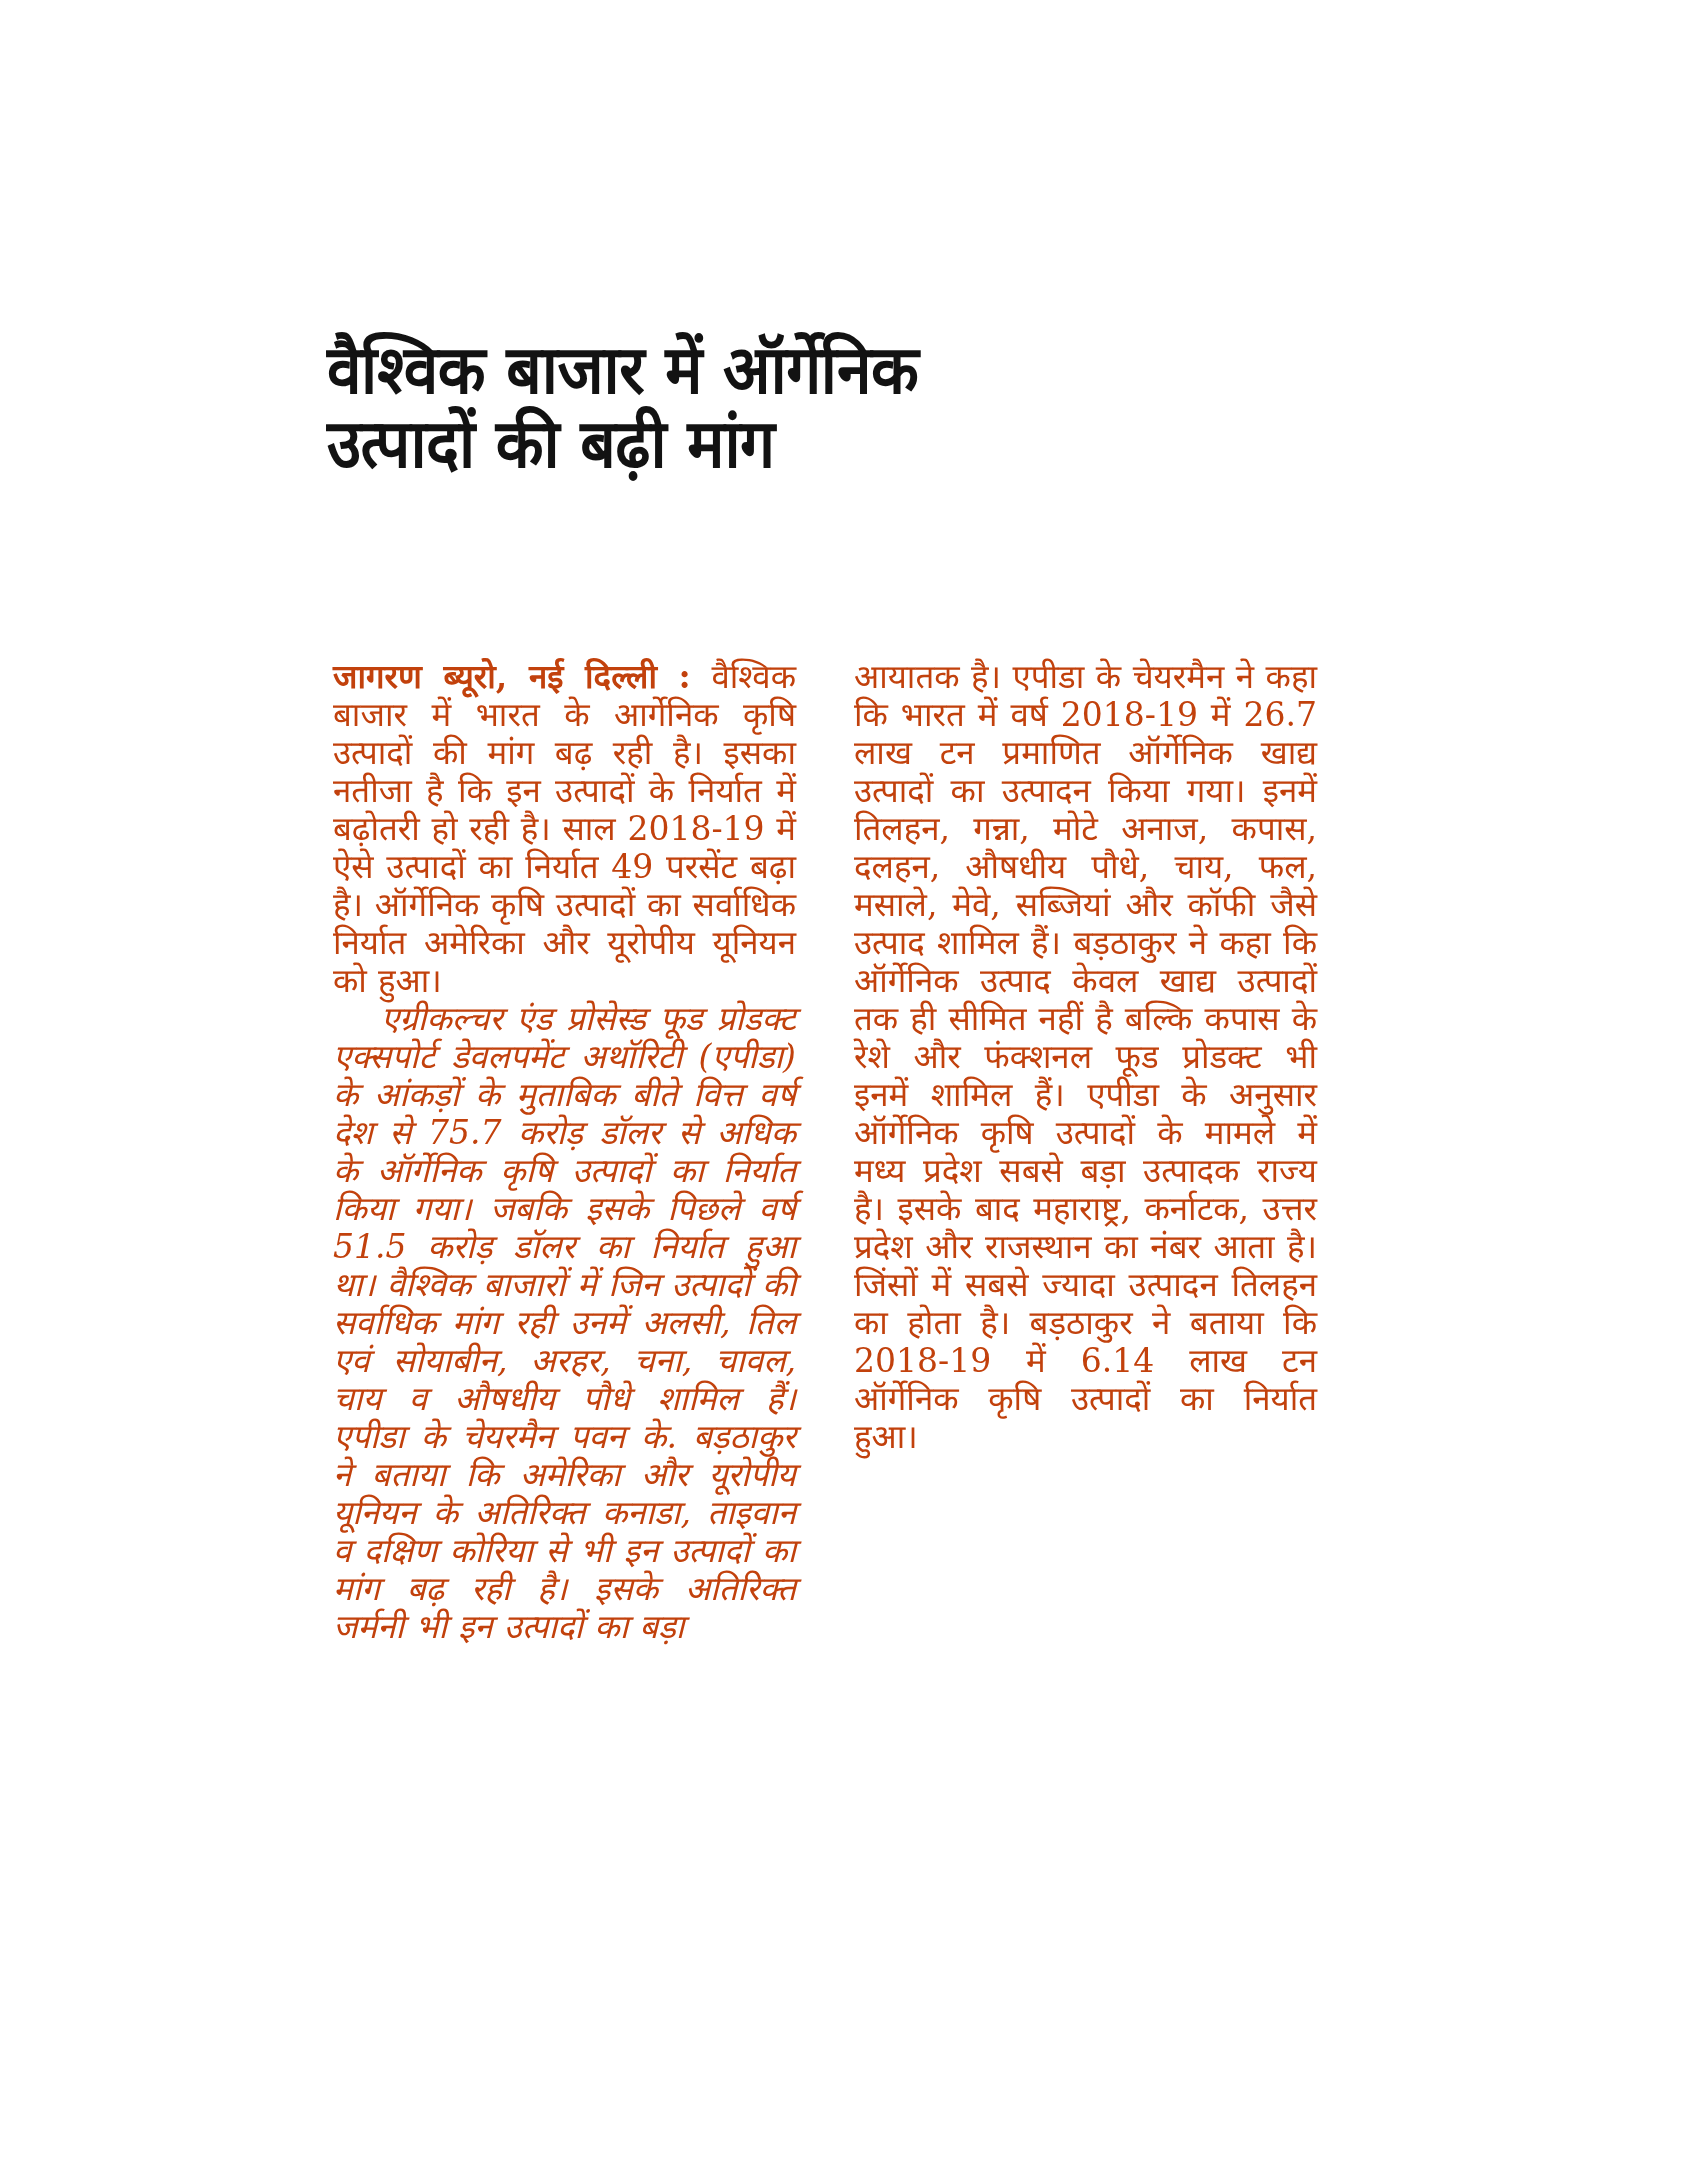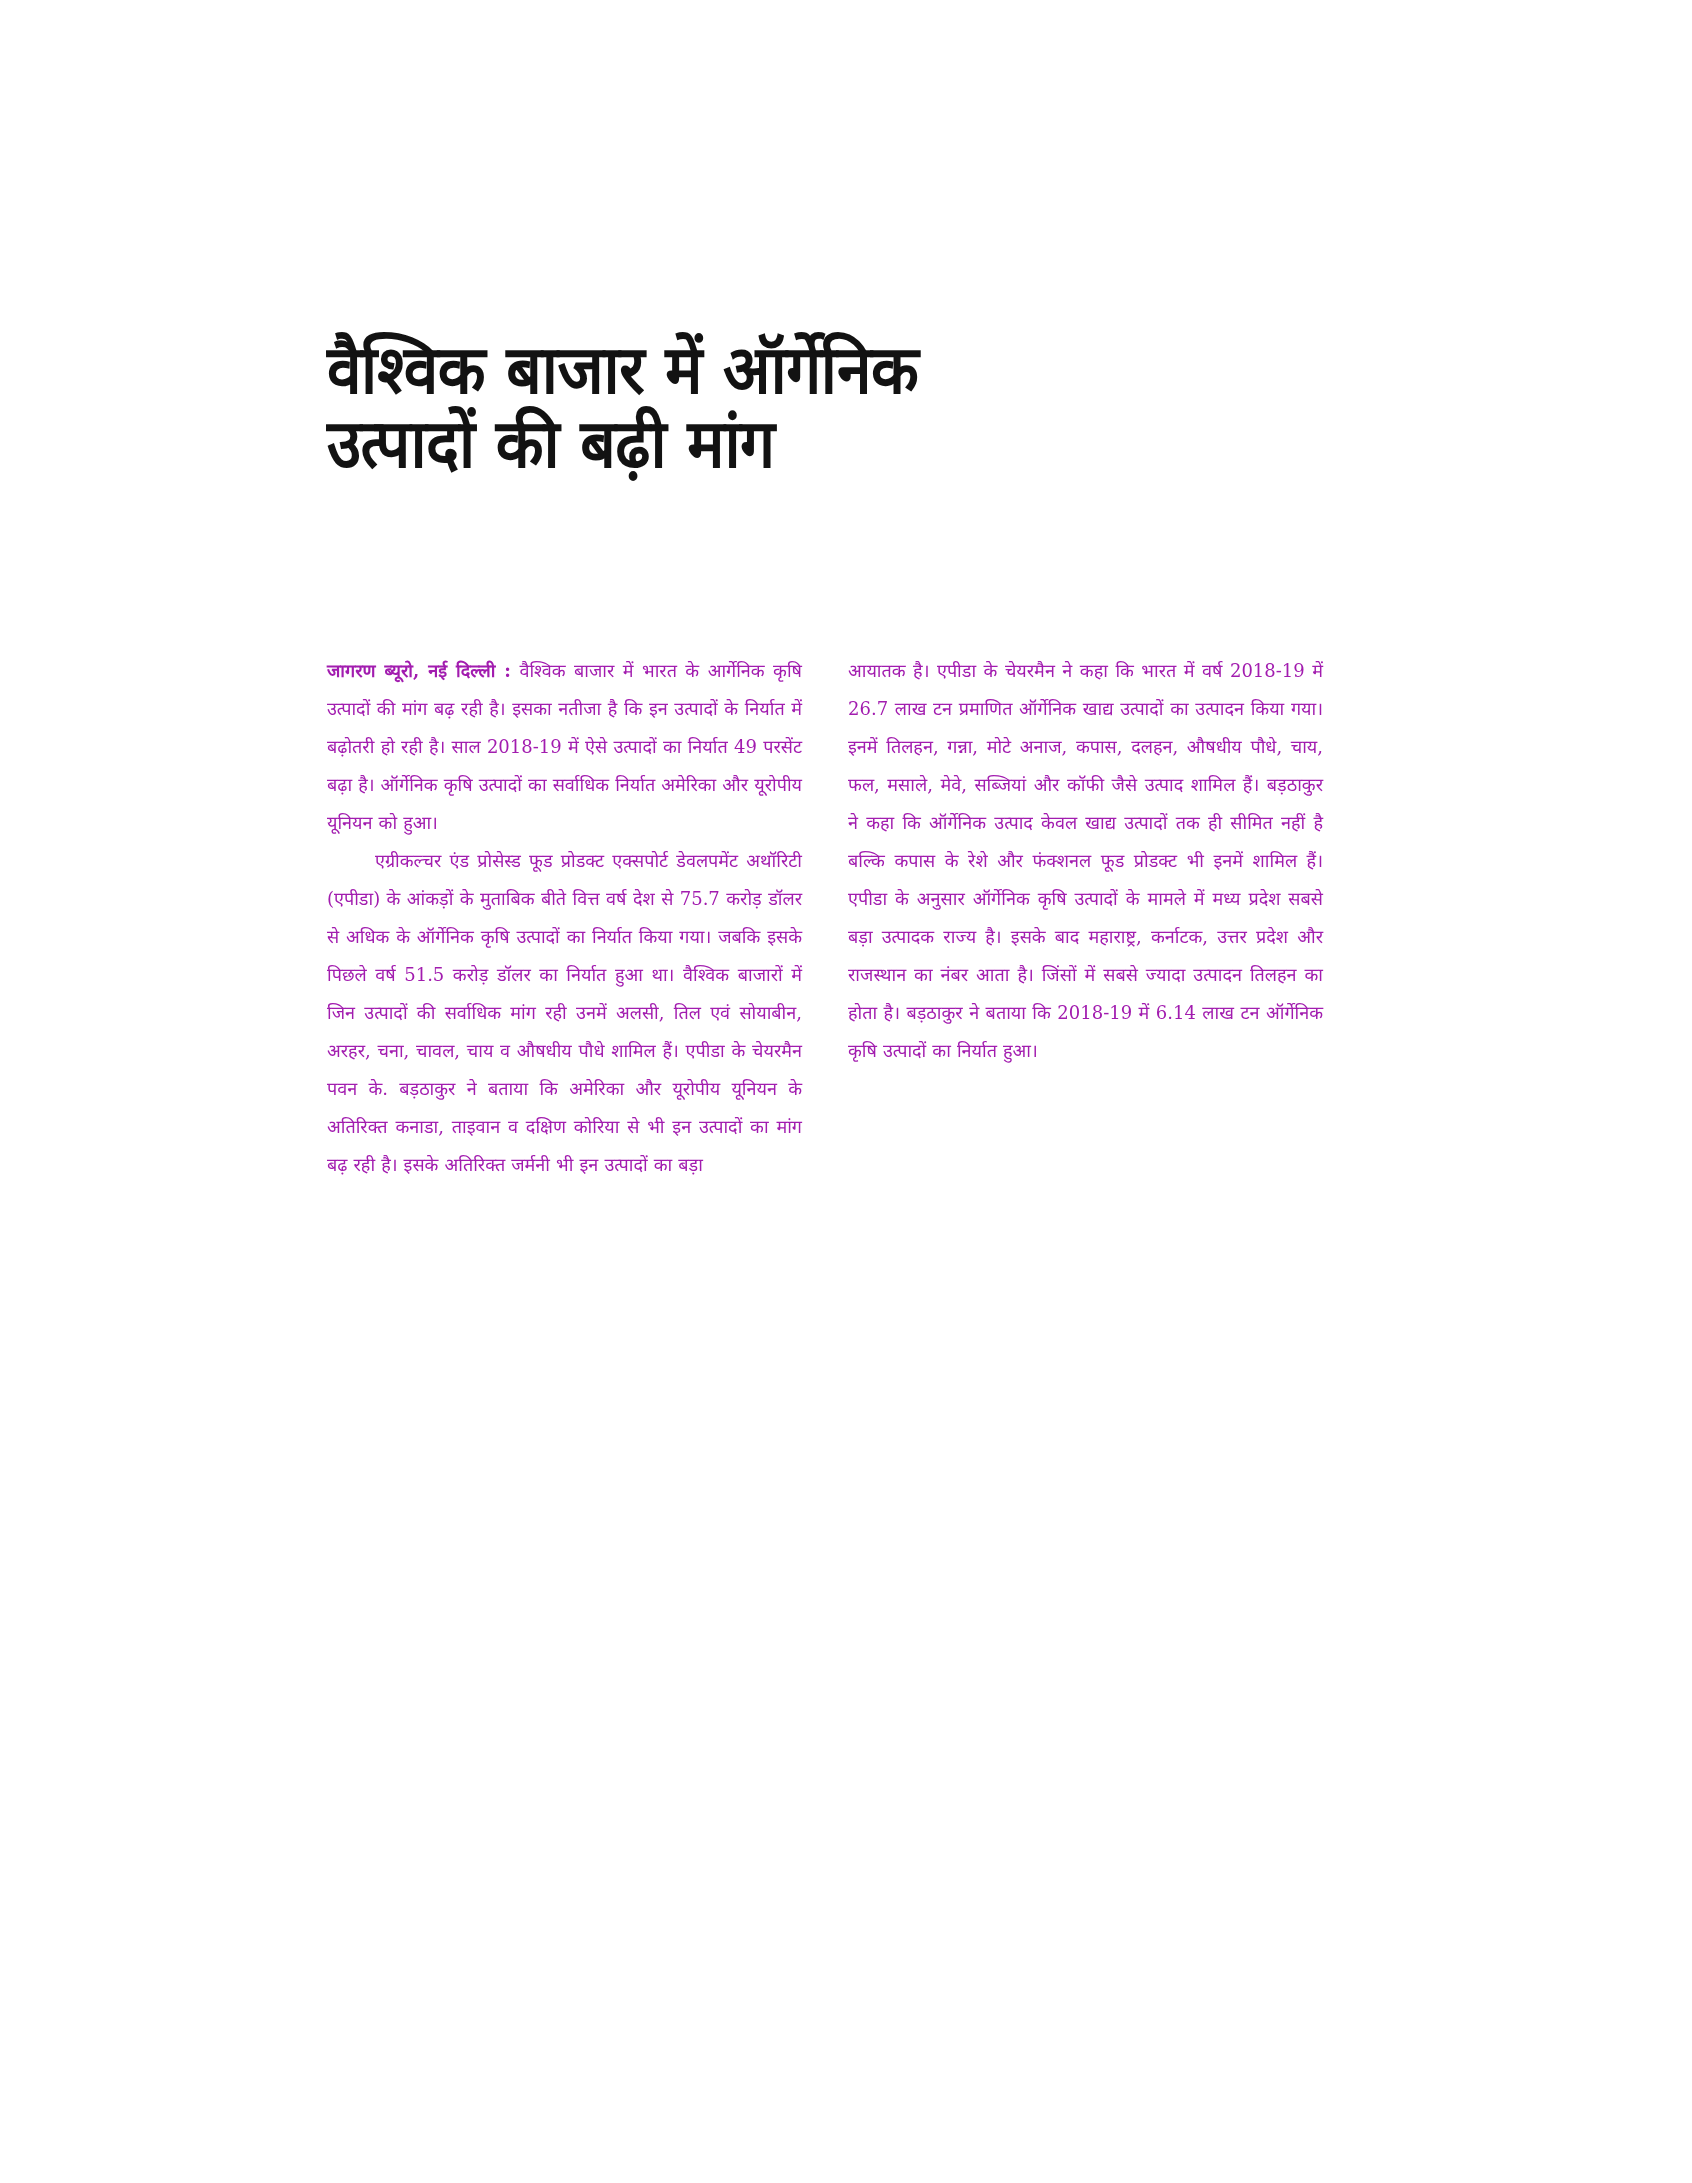--- a/index.html
+++ b/index.html
@@ -54,33 +54,34 @@
     gap: 46px;
     align-items: flex-start;
   }
   .column {
     width: 475px;
     flex: 0 0 475px;
   }
 
   .para {
     font-family: "DejaVu Serif", "Liberation Serif", serif;
-    font-size: 18px;
+    font-size: 33px;
     line-height: 38px;
-    color: #a21caf;
+    color: #c2410c;
     text-align: justify;
     text-justify: inter-word;
-    margin: 0;
+    margin: 6px;
     word-spacing: 0.02em;
   }
   .para + .para {
     margin-top: 0;
   }
   .para.indent {
     text-indent: 48px;
+    font-style: italic;
   }
   .byline {
     font-weight: 700;
   }
 
   
   .flow > .para { margin-bottom: 0; }
 </style>
 </head>
 <body>

